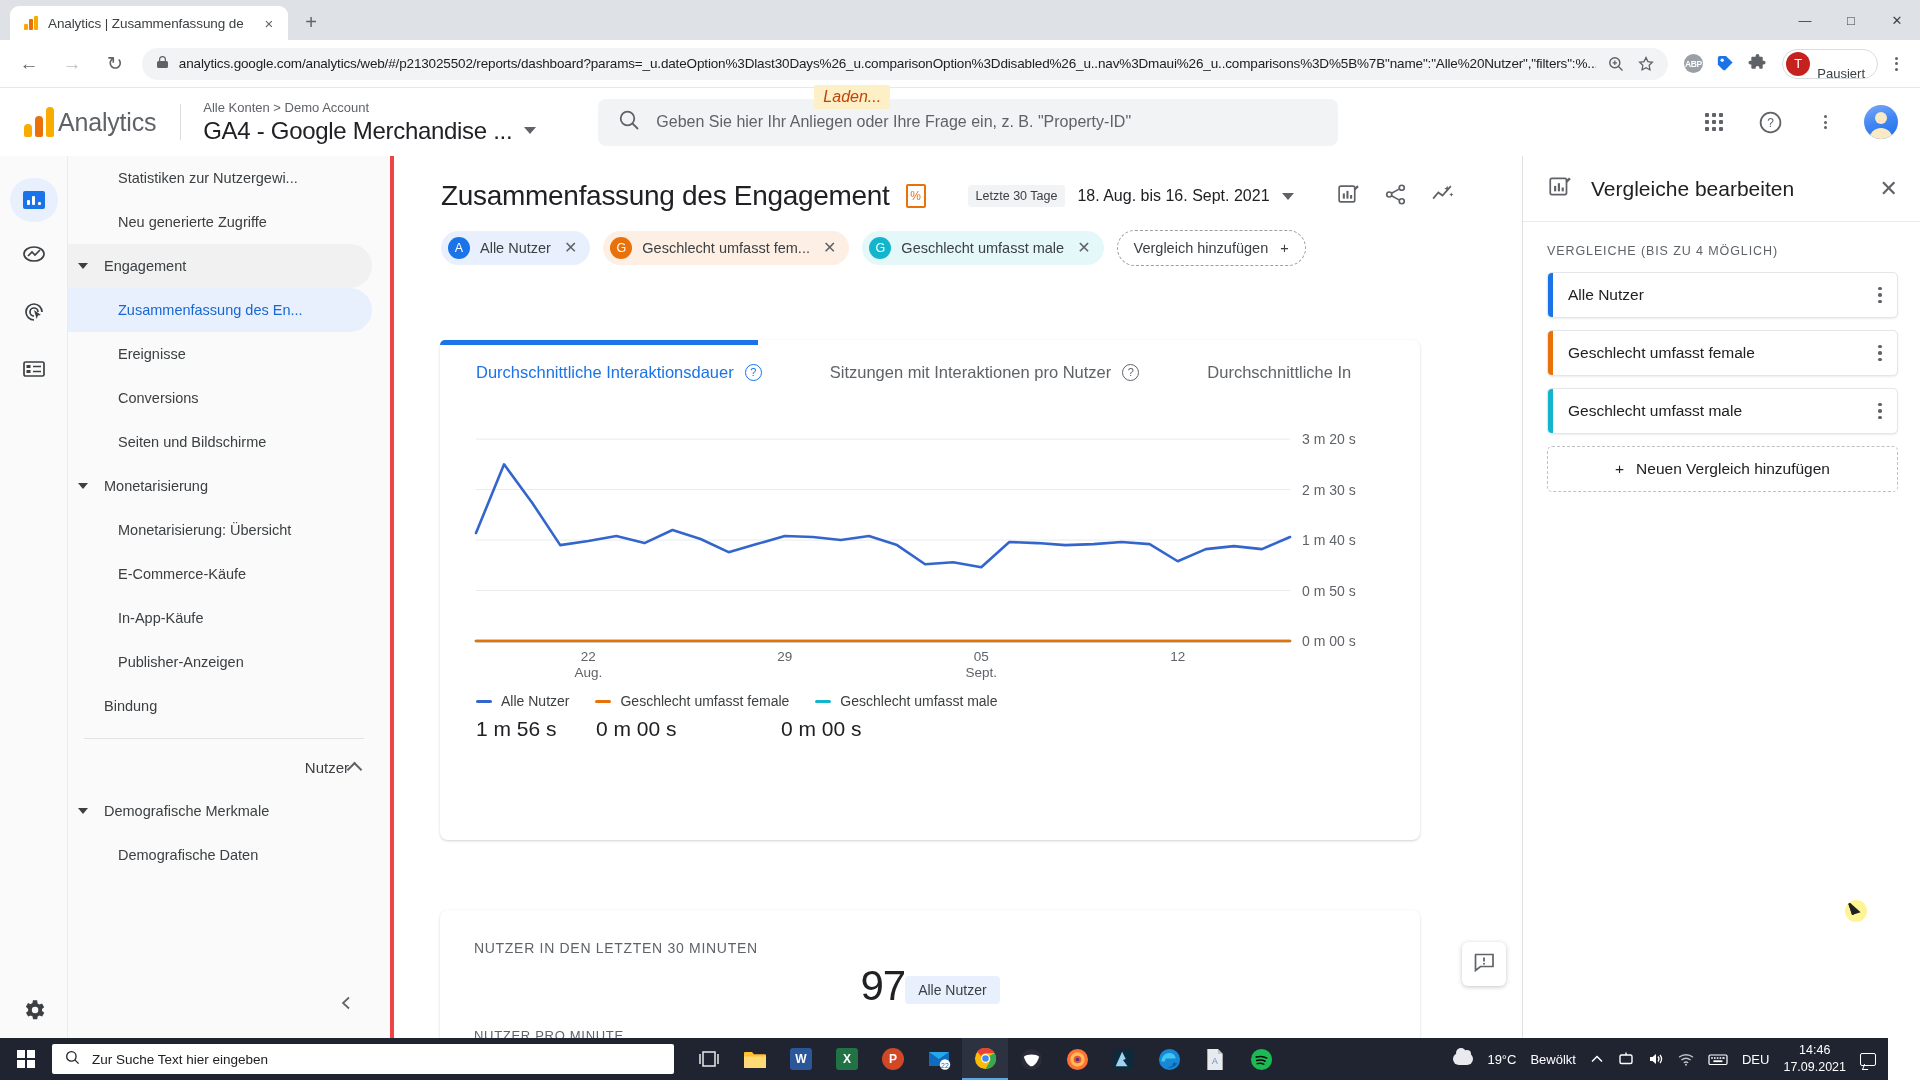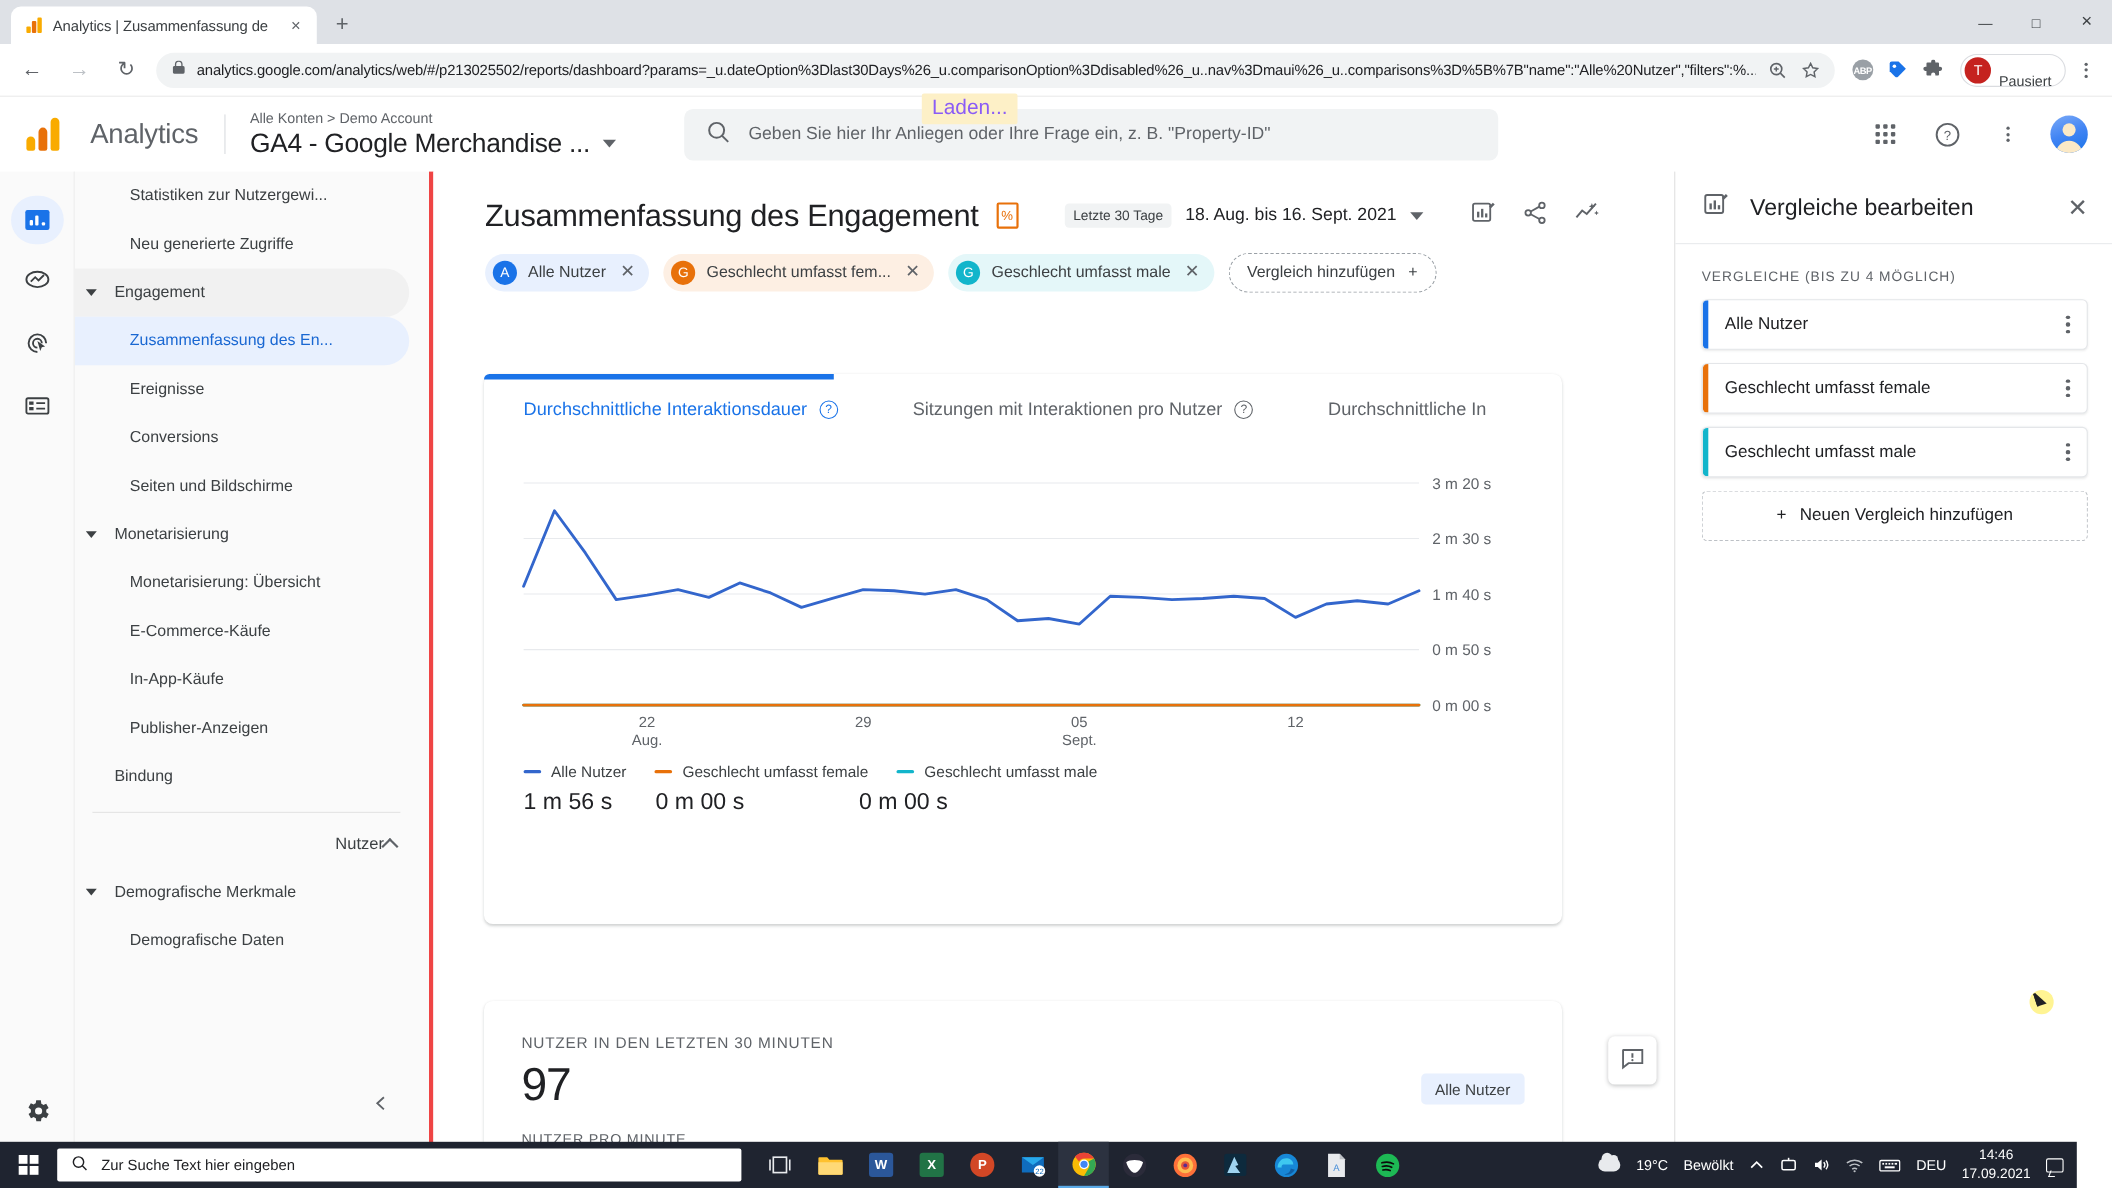--- a/index.html
+++ b/index.html
@@ -119,21 +119,21 @@
     display: flex; flex-direction: column; align-items: center; justify-content: center; gap: 2.5px;
   }
   .kebab span { width: 3px; height: 3px; border-radius: 50%; background: #5f6368; display:block; }
 
   
   .ga-header {
     position: absolute; top: 88px; left: 0; width: 1920px; height: 68px;
     background: #fff;
     display: flex; align-items: center;
   }
-  .ga-logo-wrap { display: flex; align-items: center; gap: 24px; padding-left: 24px; }
+  .ga-logo-wrap { display: flex; align-items: center; gap: 0; padding-left: 24px; }
   .ga-logo { position: relative; width: 34px; height: 30px; }
   .ga-logo i { position: absolute; bottom: 0; border-radius: 2px; }
   .ga-logo i:nth-child(1){ left:0px;  width:8px; height:13px; background:#f9ab00; border-radius:4px 4px 2px 2px;}
   .ga-logo i:nth-child(2){ left:11px; width:8px; height:21px; background:#e8710a; border-radius:4px 4px 2px 2px;}
   .ga-logo i:nth-child(3){ left:22px; width:8px; height:30px; background:#f9ab00; border-radius:4px 4px 2px 2px;}
   .ga-name { font-size: 25px; color: #5f6368; letter-spacing: -0.2px; }
   .ga-divider { width: 1px; height: 36px; background: #dadce0; margin: 0 22px 0 24px; }
   .ga-breadcrumb { font-size: 13px; color: #5f6368; margin-bottom: 2px; }
   .ga-property { display: flex; align-items: center; gap: 12px; }
   .ga-property-name { font-size: 24px; color: #202124; letter-spacing: -0.3px; }
@@ -144,23 +144,24 @@
   }
   .ga-search {
     flex: 0 0 auto; width: 740px; height: 47px; margin-left: 62px;
     background: #f1f3f4; border-radius: 8px;
     display: flex; align-items: center; gap: 16px; padding: 0 20px;
     position: relative;
   }
   .ga-search-placeholder { font-size: 16px; color: #5f6368; }
   .loading-tooltip {
     position: absolute; left: 216px; top: -14px;
-    background: #fdf0c7; color: #8b5cf6;
-    font-size: 19px; padding: 3px 9px; border-radius: 2px;
+    background: #fdf0c7; color: #c2410c;
+    font-size: 16px; padding: 3px 9px; border-radius: 2px;
     white-space: nowrap;
+    font-style: italic;
   }
   .ga-header-right {
     margin-left: auto; display: flex; align-items: center; gap: 16px; padding-right: 22px;
   }
   .hdr-icon-btn {
     width: 40px; height: 40px; border-radius: 50%;
     display: flex; align-items: center; justify-content: center;
     color: #5f6368;
   }
   .grid-icon { display: grid; grid-template-columns: repeat(3, 4px); gap: 3px; }
@@ -329,21 +330,21 @@
   .legend-value { font-size: 21px; color: #202124; }
 
   .realtime-card {
     position: absolute; left: 440px; top: 910px;
     width: 980px; height: 170px;
     background: #fff; border-radius: 8px;
     box-shadow: 0 1px 3px rgba(60,64,67,.14), 0 1px 2px rgba(60,64,67,.10);
     padding: 30px 34px 0 34px;
   }
   .rt-label { font-size: 14px; color: #5f6368; letter-spacing: .7px; }
-  .rt-row { display: flex; align-items: flex-start; justify-content: space-between; margin-top: 6px; }
+  .rt-row { display: flex; align-items: flex-start; justify-content: center; margin-top: 6px; }
   .rt-number { font-size: 42px; color: #202124; font-weight: 300; letter-spacing: -1px; }
   .rt-chip {
     background: #e8f0fe; color: #3c4043; font-size: 14px;
     border-radius: 4px; padding: 6px 13px; margin-top: 14px;
   }
   .rt-sub { font-size: 13px; color: #5f6368; letter-spacing: .7px; margin-top: 18px; }
 
   .feedback-btn {
     position: absolute; left: 1462px; top: 942px;
     width: 44px; height: 44px; border-radius: 6px;

